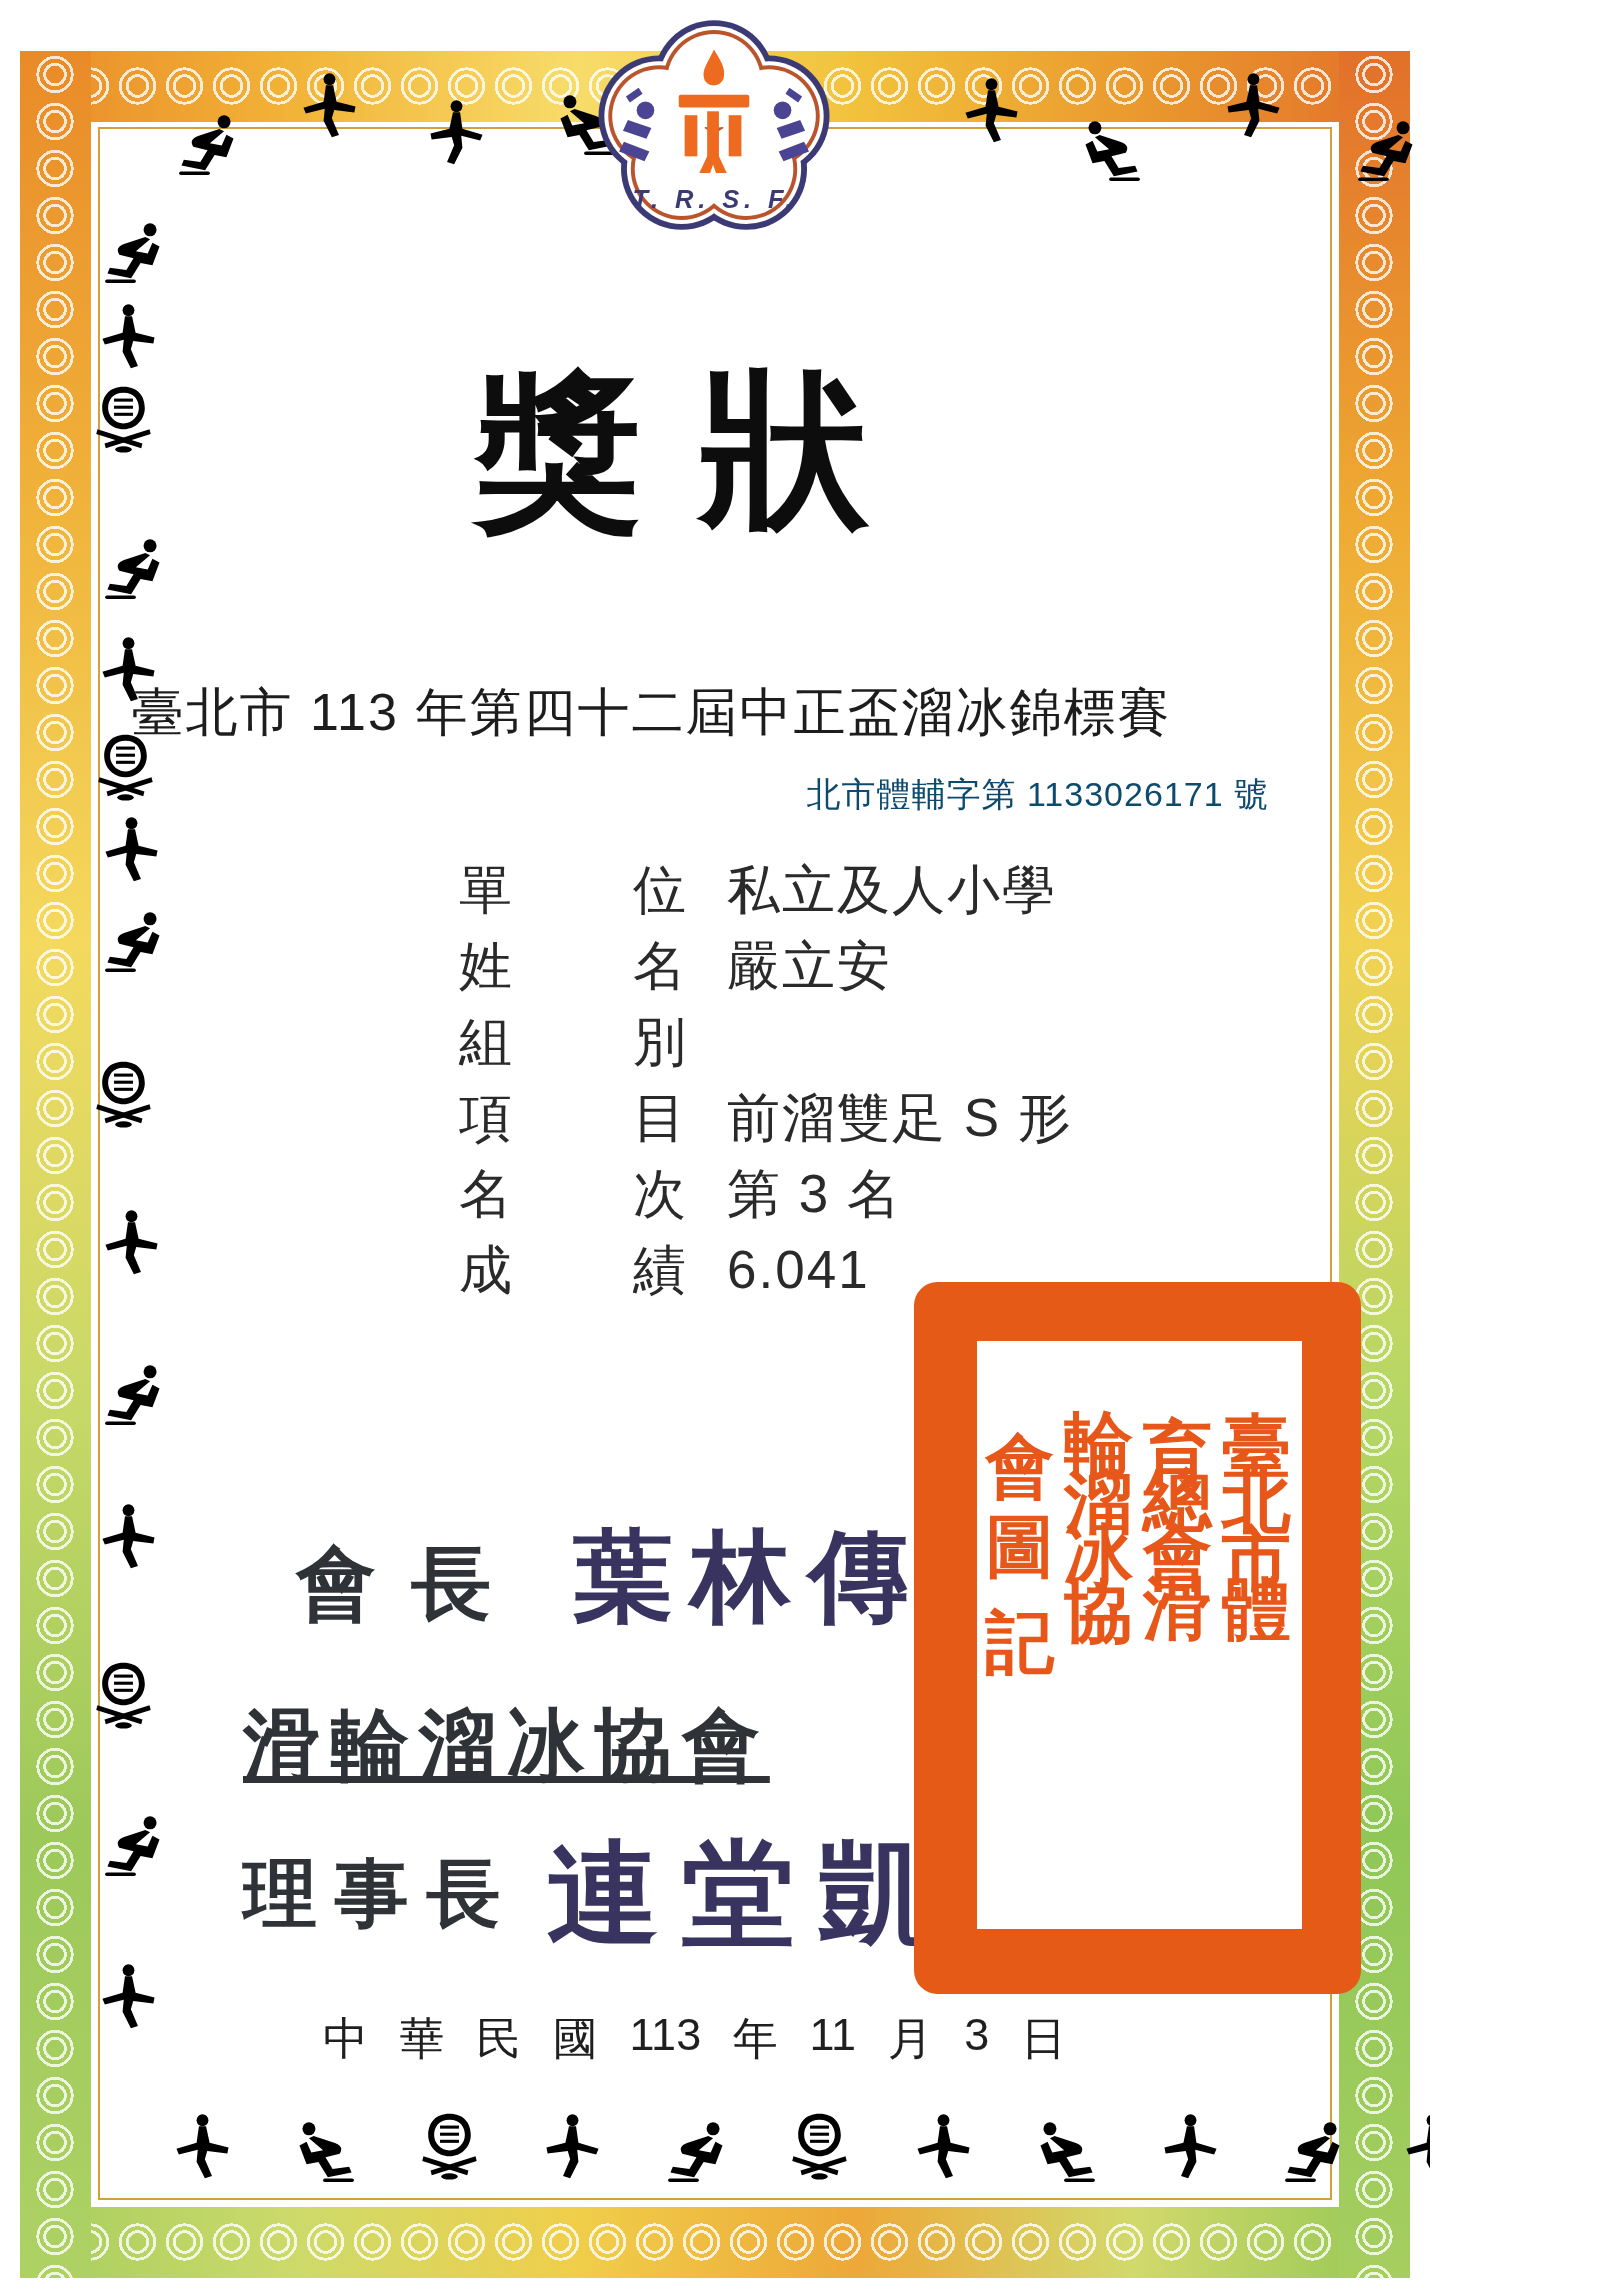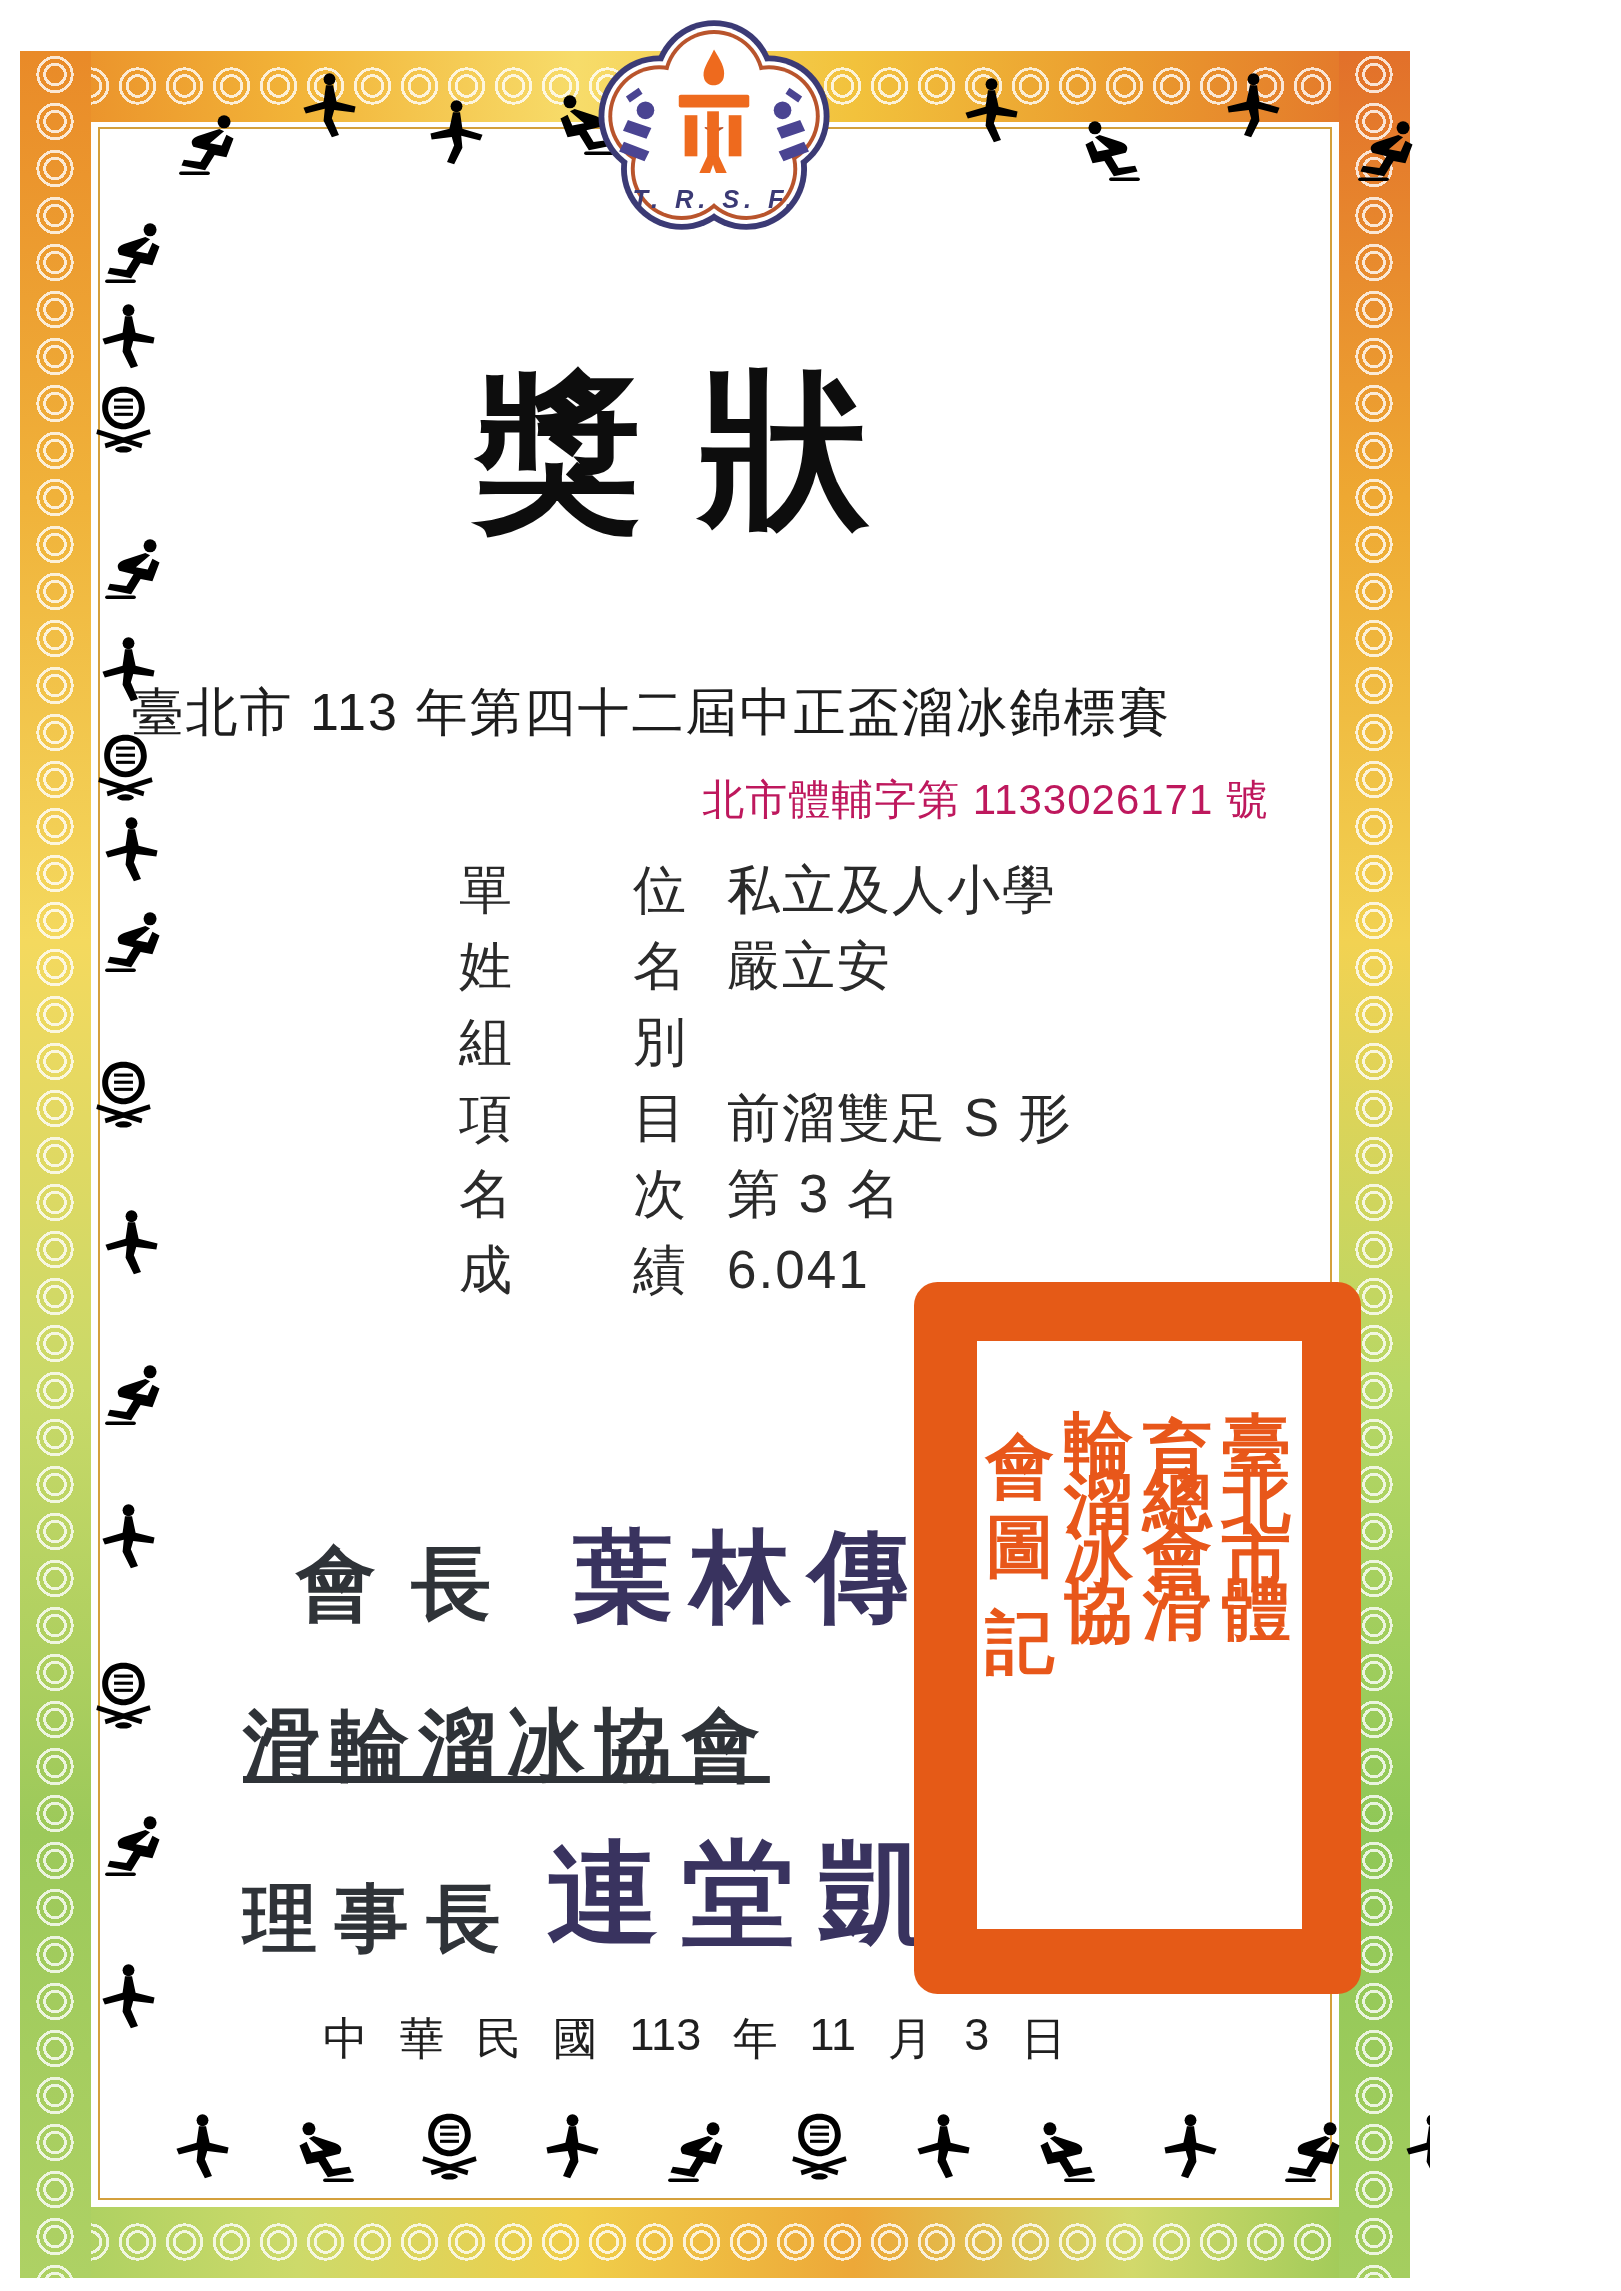--- a/index.html
+++ b/index.html
@@ -41,35 +41,35 @@
     text-align:center;font-family:"DejaVu Serif","Liberation Serif",serif;
     font-size:169px;font-weight:900;letter-spacing:57px;color:#0d0d0d;line-height:1;
     text-indent:57px; 
   }
   .event-title{
     position:absolute;left:118px;right:245px;top:678px;
     text-align:center;font-size:52px;letter-spacing:2px;color:#1d1d1d;
   }
   .doc-number{
     position:absolute;right:161px;top:772px;
-    font-size:42px;color:#be185d;letter-spacing:1px;
+    font-size:34px;color:#0c4a6e;letter-spacing:1px;
   }
   
   .fields{position:absolute;left:459px;top:855px;right:108px;}
   .field-row{display:flex;align-items:baseline;height:76px;font-size:53px;color:#2a2a2a;}
   .field-label{display:flex;justify-content:space-between;width:227px;flex:none;}
   .field-value{margin-left:41px;letter-spacing:2px;white-space:nowrap;}
   
   .brush{font-family:"DejaVu Serif","Liberation Serif",serif;font-weight:bold;}
   .sig-org1{position:absolute;left:243px;top:1360px;font-size:82px;letter-spacing:9.8px;color:#2f3338;}
   .sig-line1{position:absolute;left:296px;top:1511px;display:flex;align-items:baseline;text-align:right;}
   .sig-line1 .sig-title{font-size:80px;letter-spacing:35px;color:#2f3338;}
   .sig-line1 .sig-name{font-size:100px;letter-spacing:17.6px;color:#39335f;margin-left:47px;}
   .sig-org2{position:absolute;left:243px;top:1694px;font-size:78px;letter-spacing:9.8px;color:#2f3338;text-decoration:underline;}
-  .sig-line2{position:absolute;left:243px;top:1819px;display:flex;align-items:flex-end;}
+  .sig-line2{position:absolute;left:243px;top:1819px;display:flex;align-items:center;}
   .sig-line2 .sig-title{font-size:74px;letter-spacing:17.6px;color:#2f3338;}
   .sig-line2 .sig-name{font-size:112px;letter-spacing:23.5px;color:#39335f;margin-left:29px;}
   
   .seal{
     position:absolute;left:914px;top:1282px;width:447px;height:712px;
     background:#e55a17;border-radius:23.5px;
   }
   .seal-inner{
     position:absolute;left:63px;right:59px;top:59px;bottom:65px;
     background:#ffffff;

